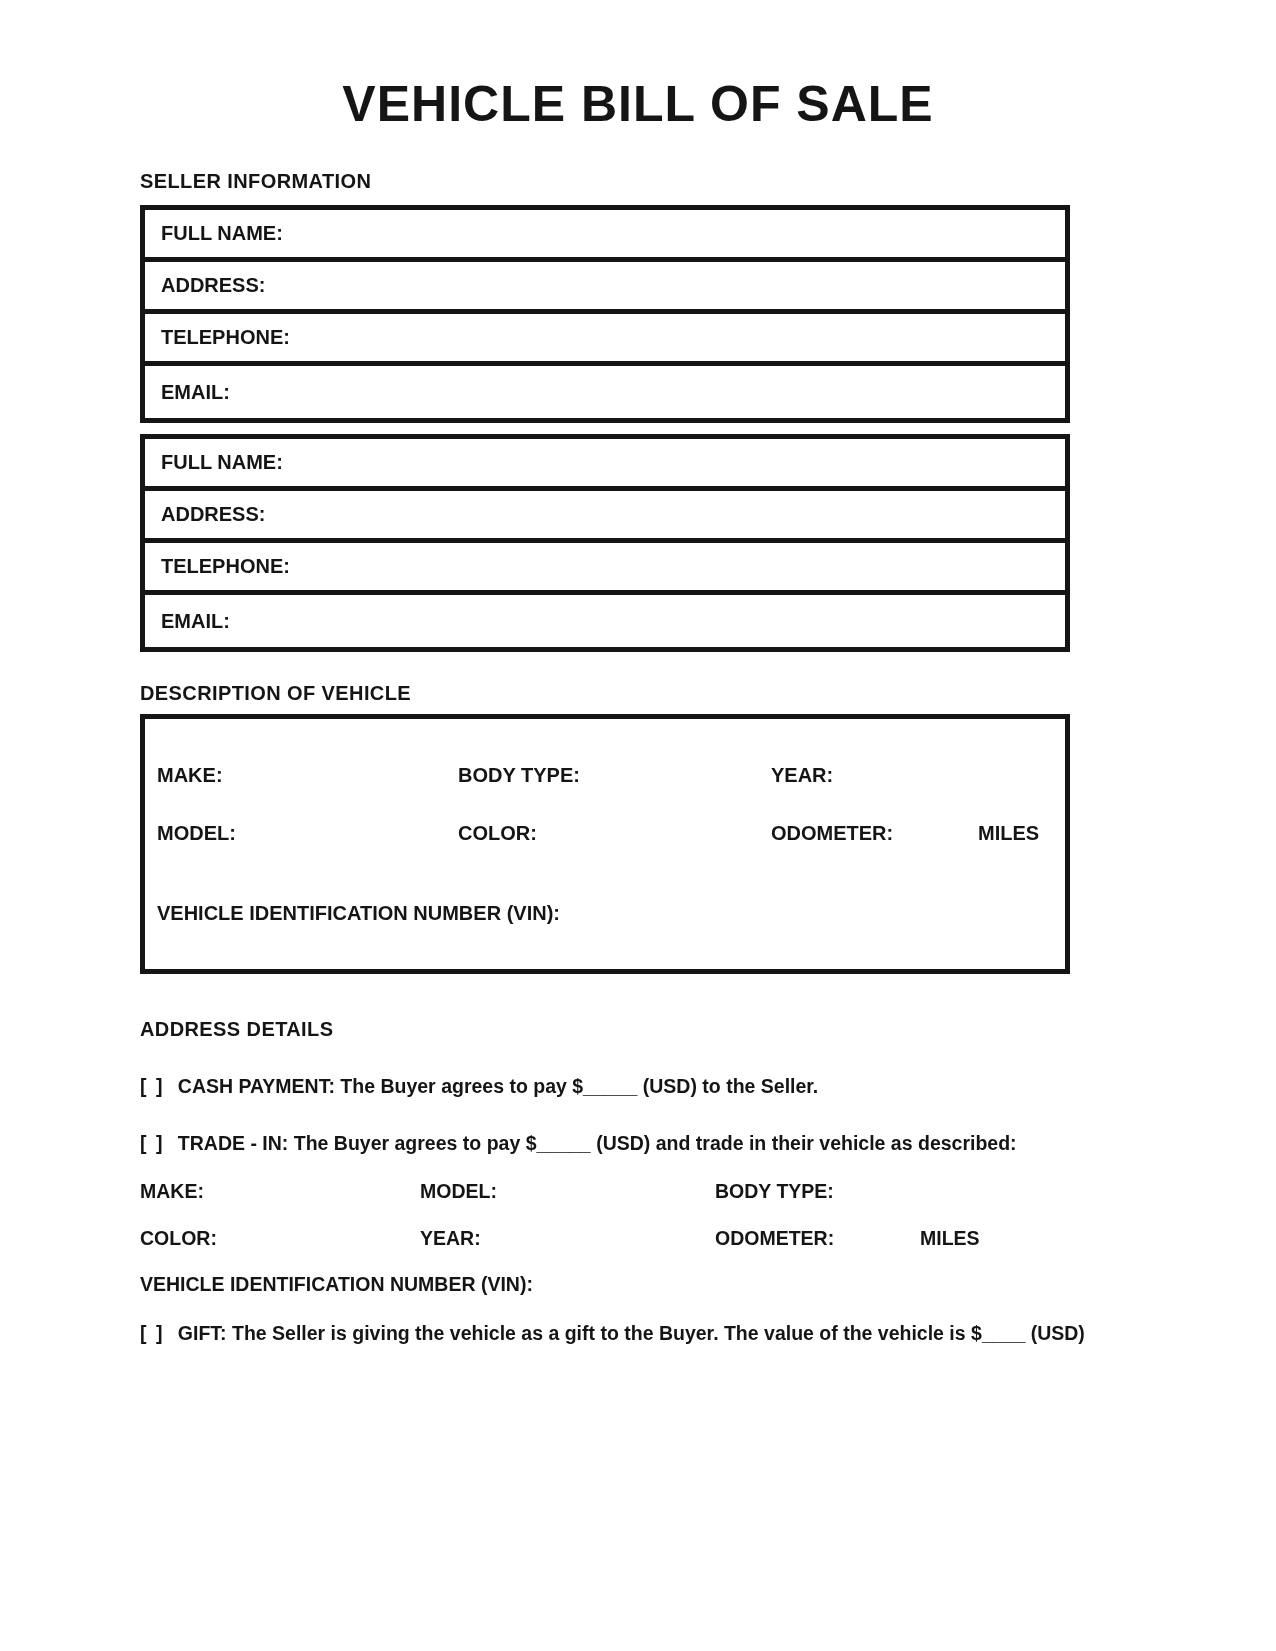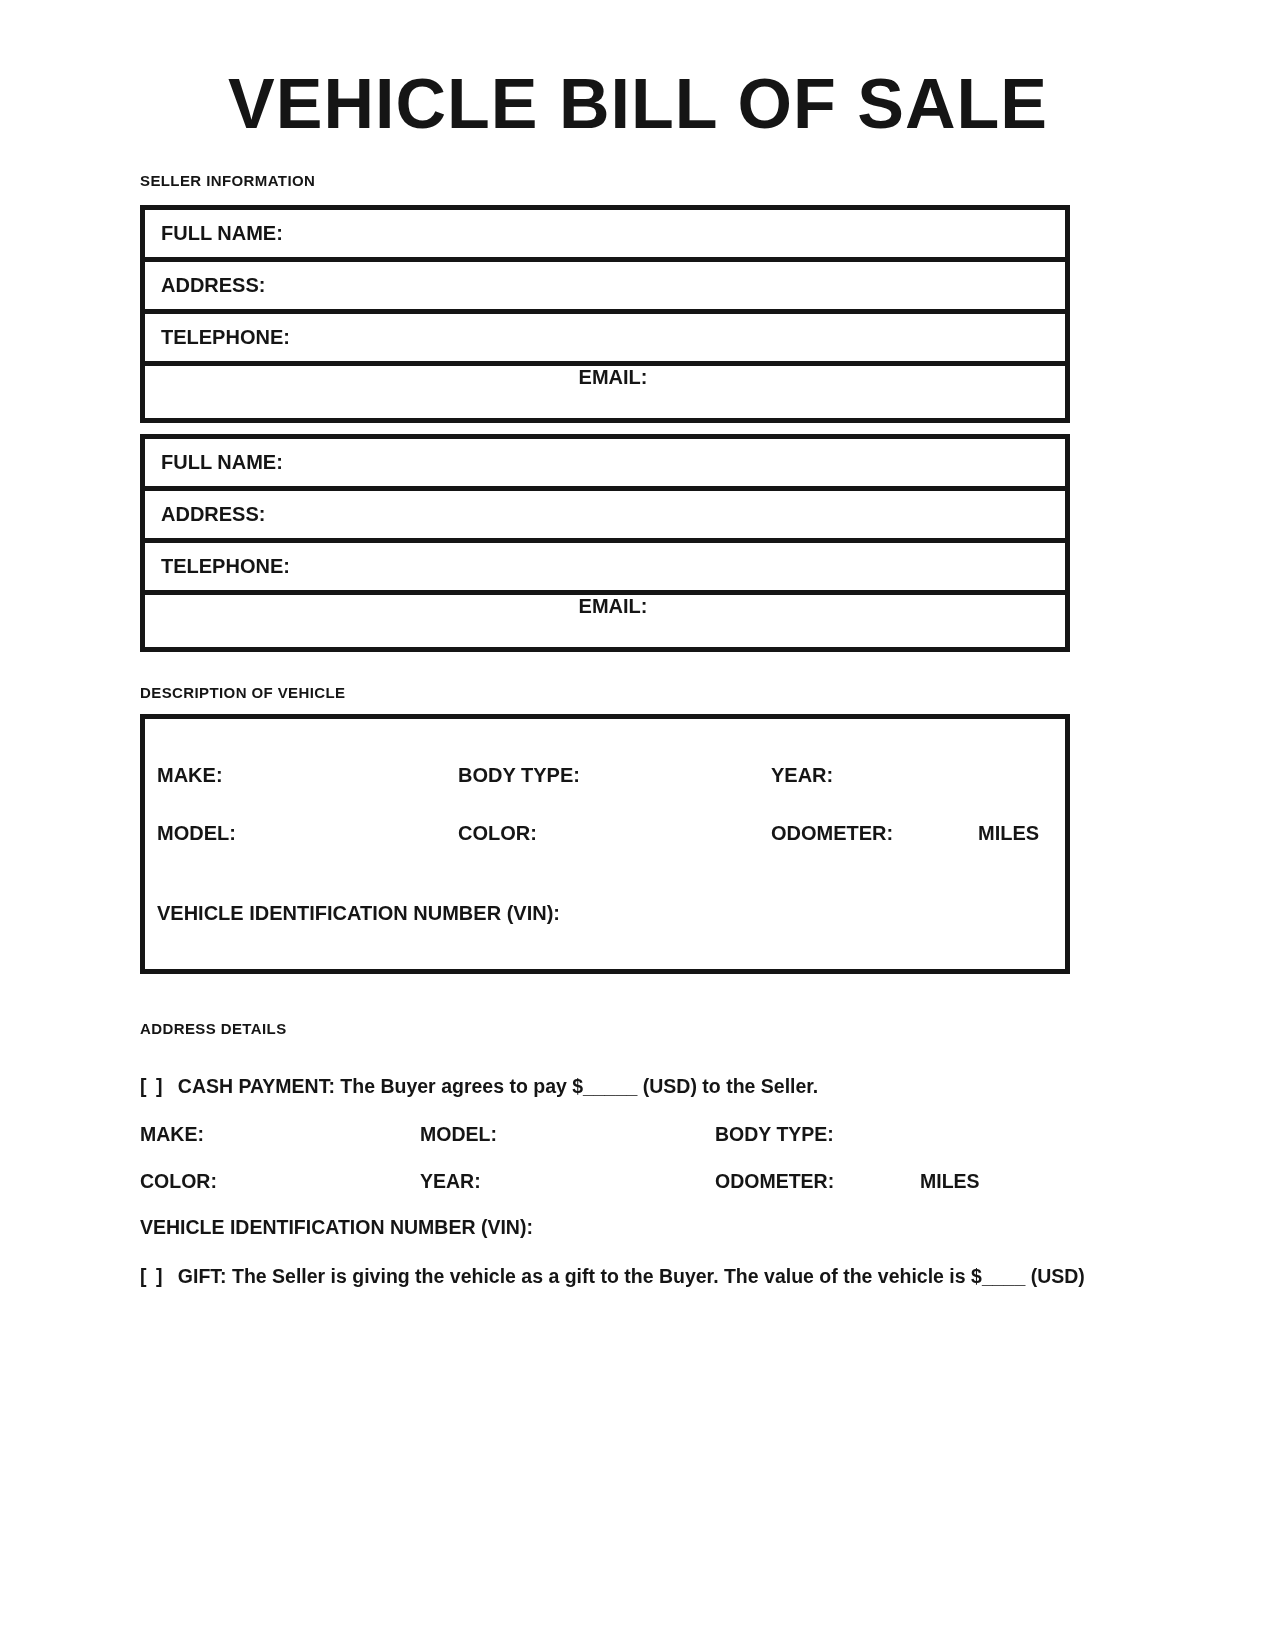--- a/index.html
+++ b/index.html
@@ -7,29 +7,29 @@
   body {
     width:1276px; height:1651px;
     font-family:"Liberation Sans", sans-serif;
     color:#151515;
     font-weight:700;
     overflow:hidden;
   }
   .title {
     padding-top:70px;
     text-align:center;
-    font-size:70px;
+    font-size:50px;
     line-height:68px;
     font-weight:800;
     letter-spacing:1px;
   }
   .content { margin-left:140px; width:930px; }
 
   .sec-heading {
-    font-size:15px;
+    font-size:20px;
     line-height:26px;
     font-weight:800;
     letter-spacing:0.4px;
   }
   .h-seller  { margin-top:30px; }
   .h-buyer   { margin-top:27px; }
   .h-vehicle { margin-top:28px; }
   .h-exchange{ margin-top:42px; }
 
   .fieldbox {
@@ -38,21 +38,21 @@
   }
   .fieldrow {
     display:flex;
     align-items:center;
     height:52px;
     border-bottom:5px solid #151515;
     padding-left:16px;
     font-size:20px;
     gap:26px;
   }
-  .fieldrow:last-child { border-bottom:none;flex-direction:column; }
+  .fieldrow:last-child { border-bottom:none; }
   .fvalue { margin-left:12px; flex:1; height:100%; }
 
   .vehiclebox {
     margin-top:8px;
     border:5px solid #151515;
     height:260px;
     padding:0 0 0 12px;
   }
   .vrow { display:flex; font-size:20px; line-height:23px; }
   .vrow1 { padding-top:45px; }
@@ -170,20 +170,24 @@
     </section>
 
     <section>
       <h2 class="sec-heading h-exchange">ADDRESS DETAILS</h2>
 
       <div class="ex-line ex-cash">
         <span class="checkbox">[ ]</span>
         <span>CASH PAYMENT: The Buyer agrees to pay $_____  (USD) to the Seller.</span>
       </div>
 
+      <div class="ex-line ex-trade">
+        <span class="checkbox">[ ]</span>
+        <span>TRADE - IN: The Buyer agrees to pay $_____ (USD) and trade in their vehicle as described:</span>
+      </div>
 
       <div class="ex-cols ex-row1">
         <div class="excol1">
           <span>MAKE:</span>
         </div>
         <div class="excol2">
           <span>MODEL:</span>
         </div>
         <div class="excol4">
           <span>BODY TYPE:</span>

